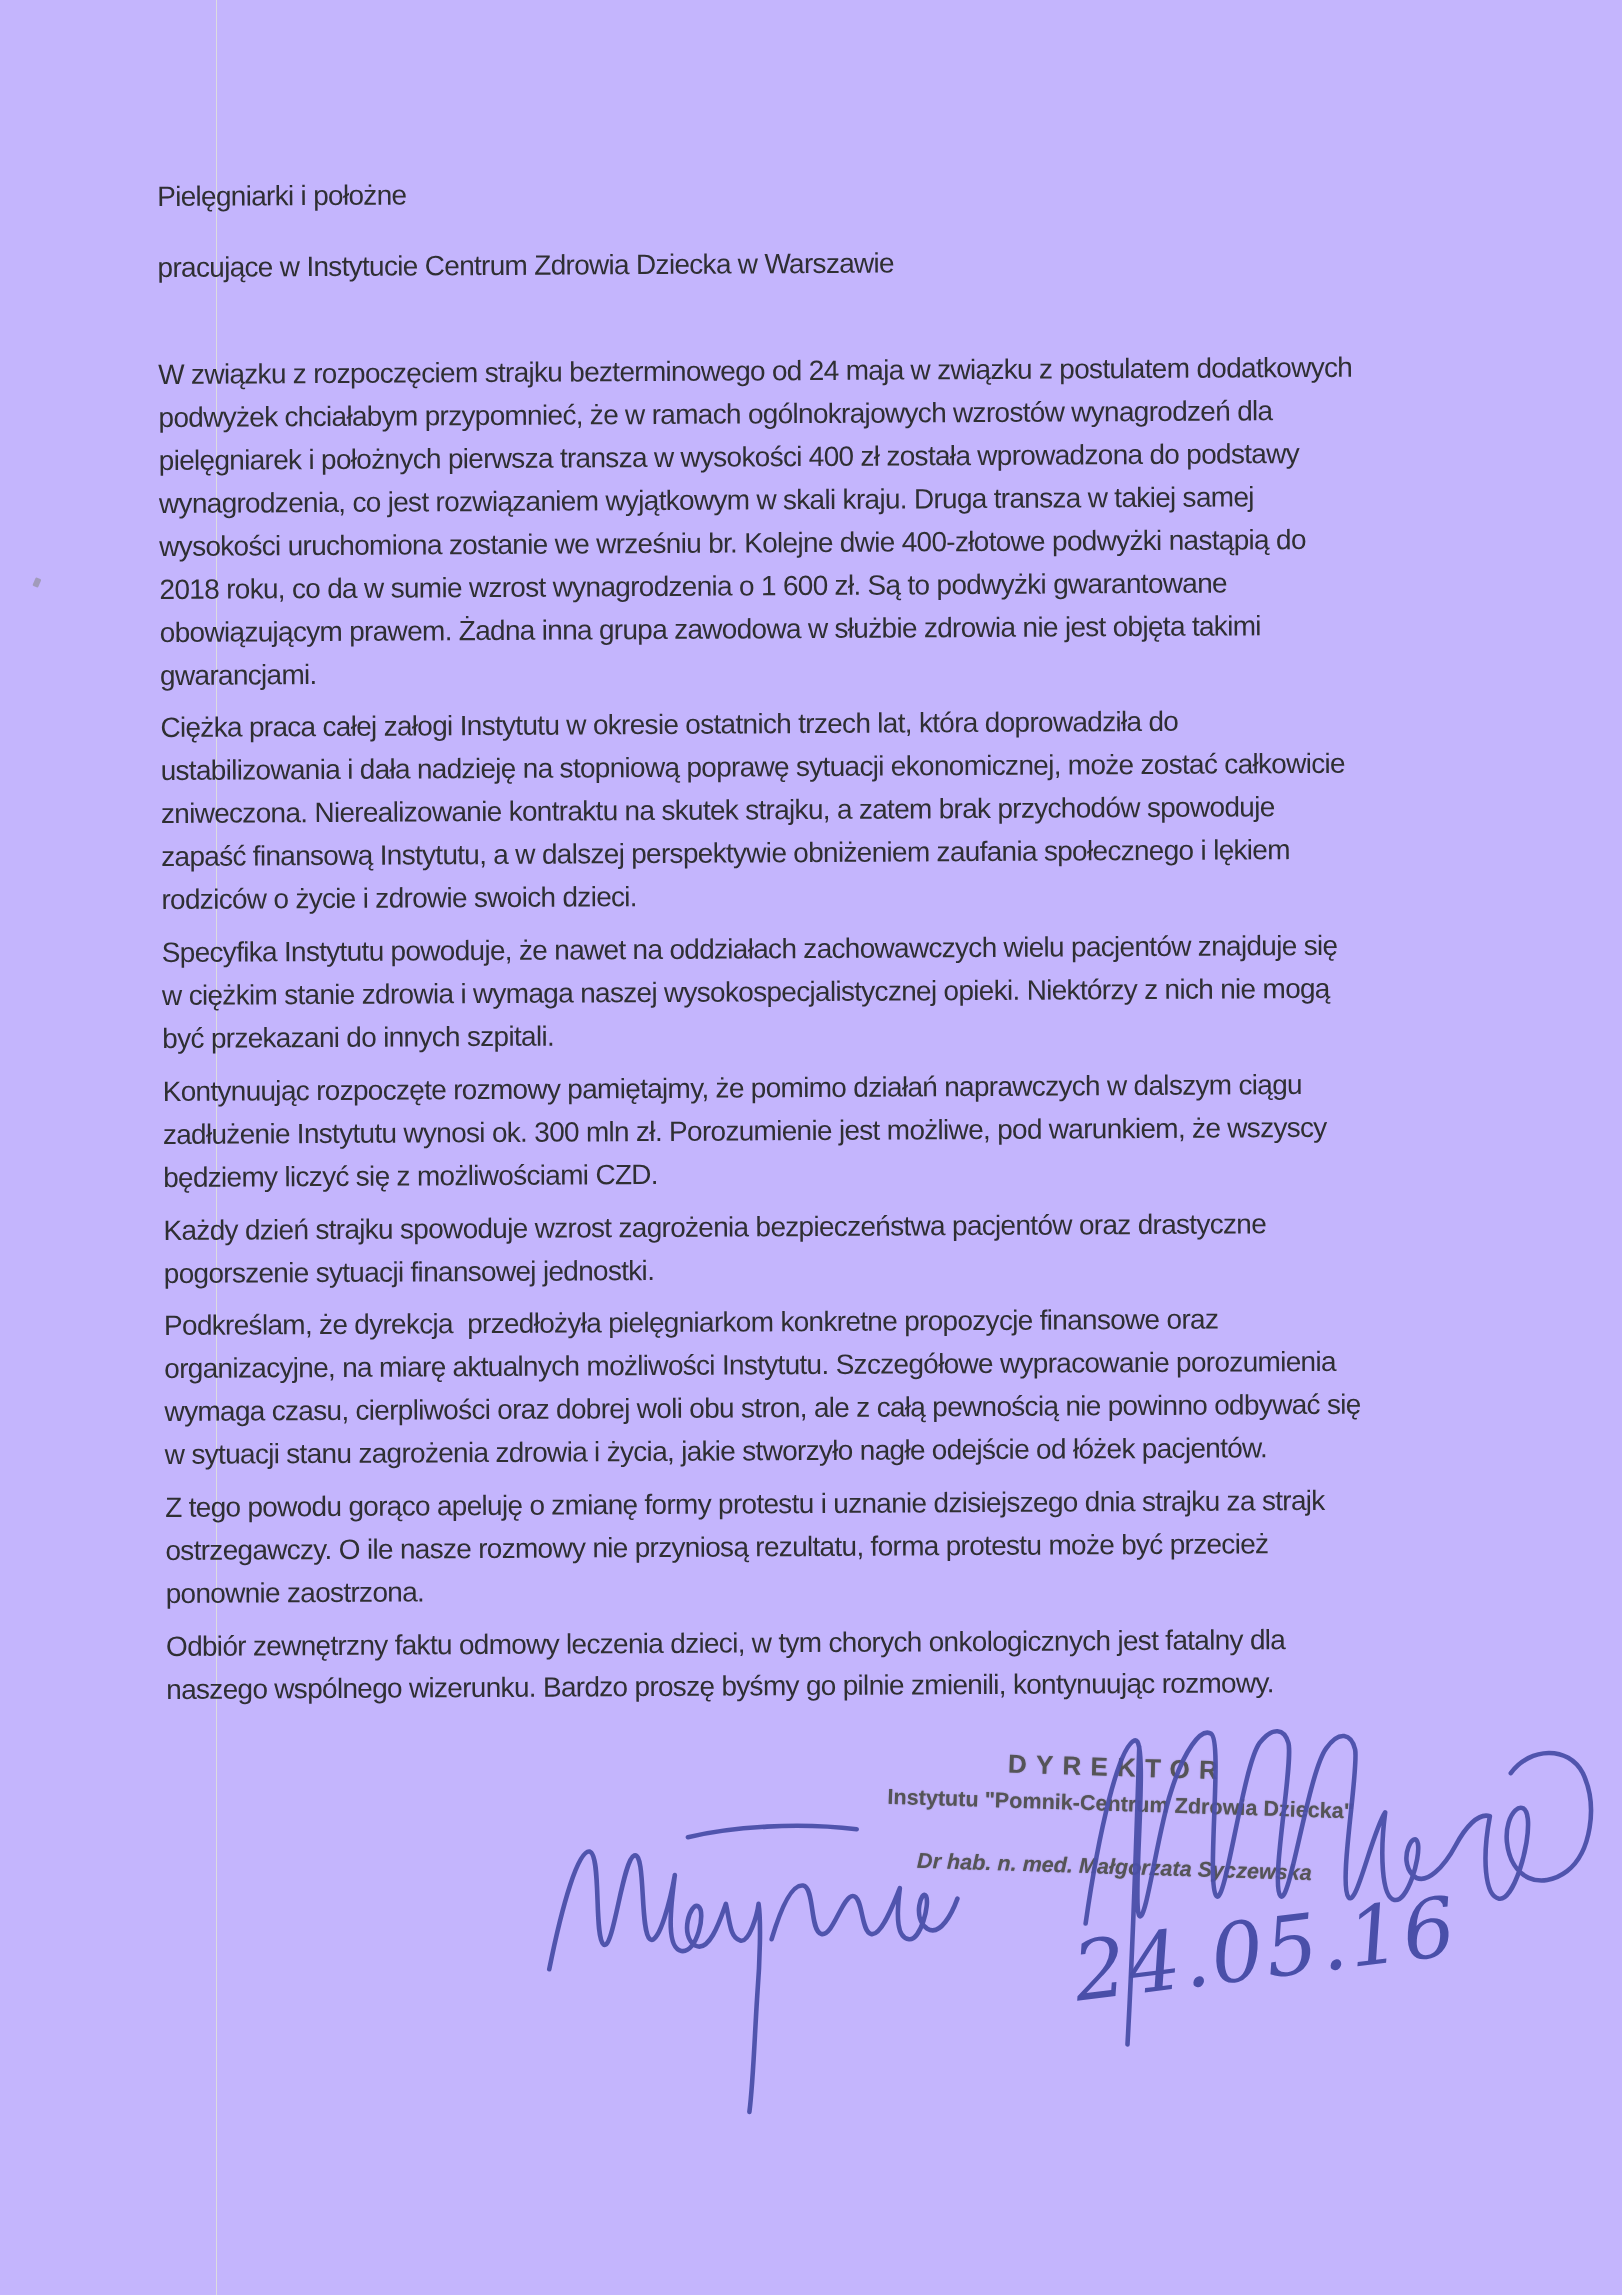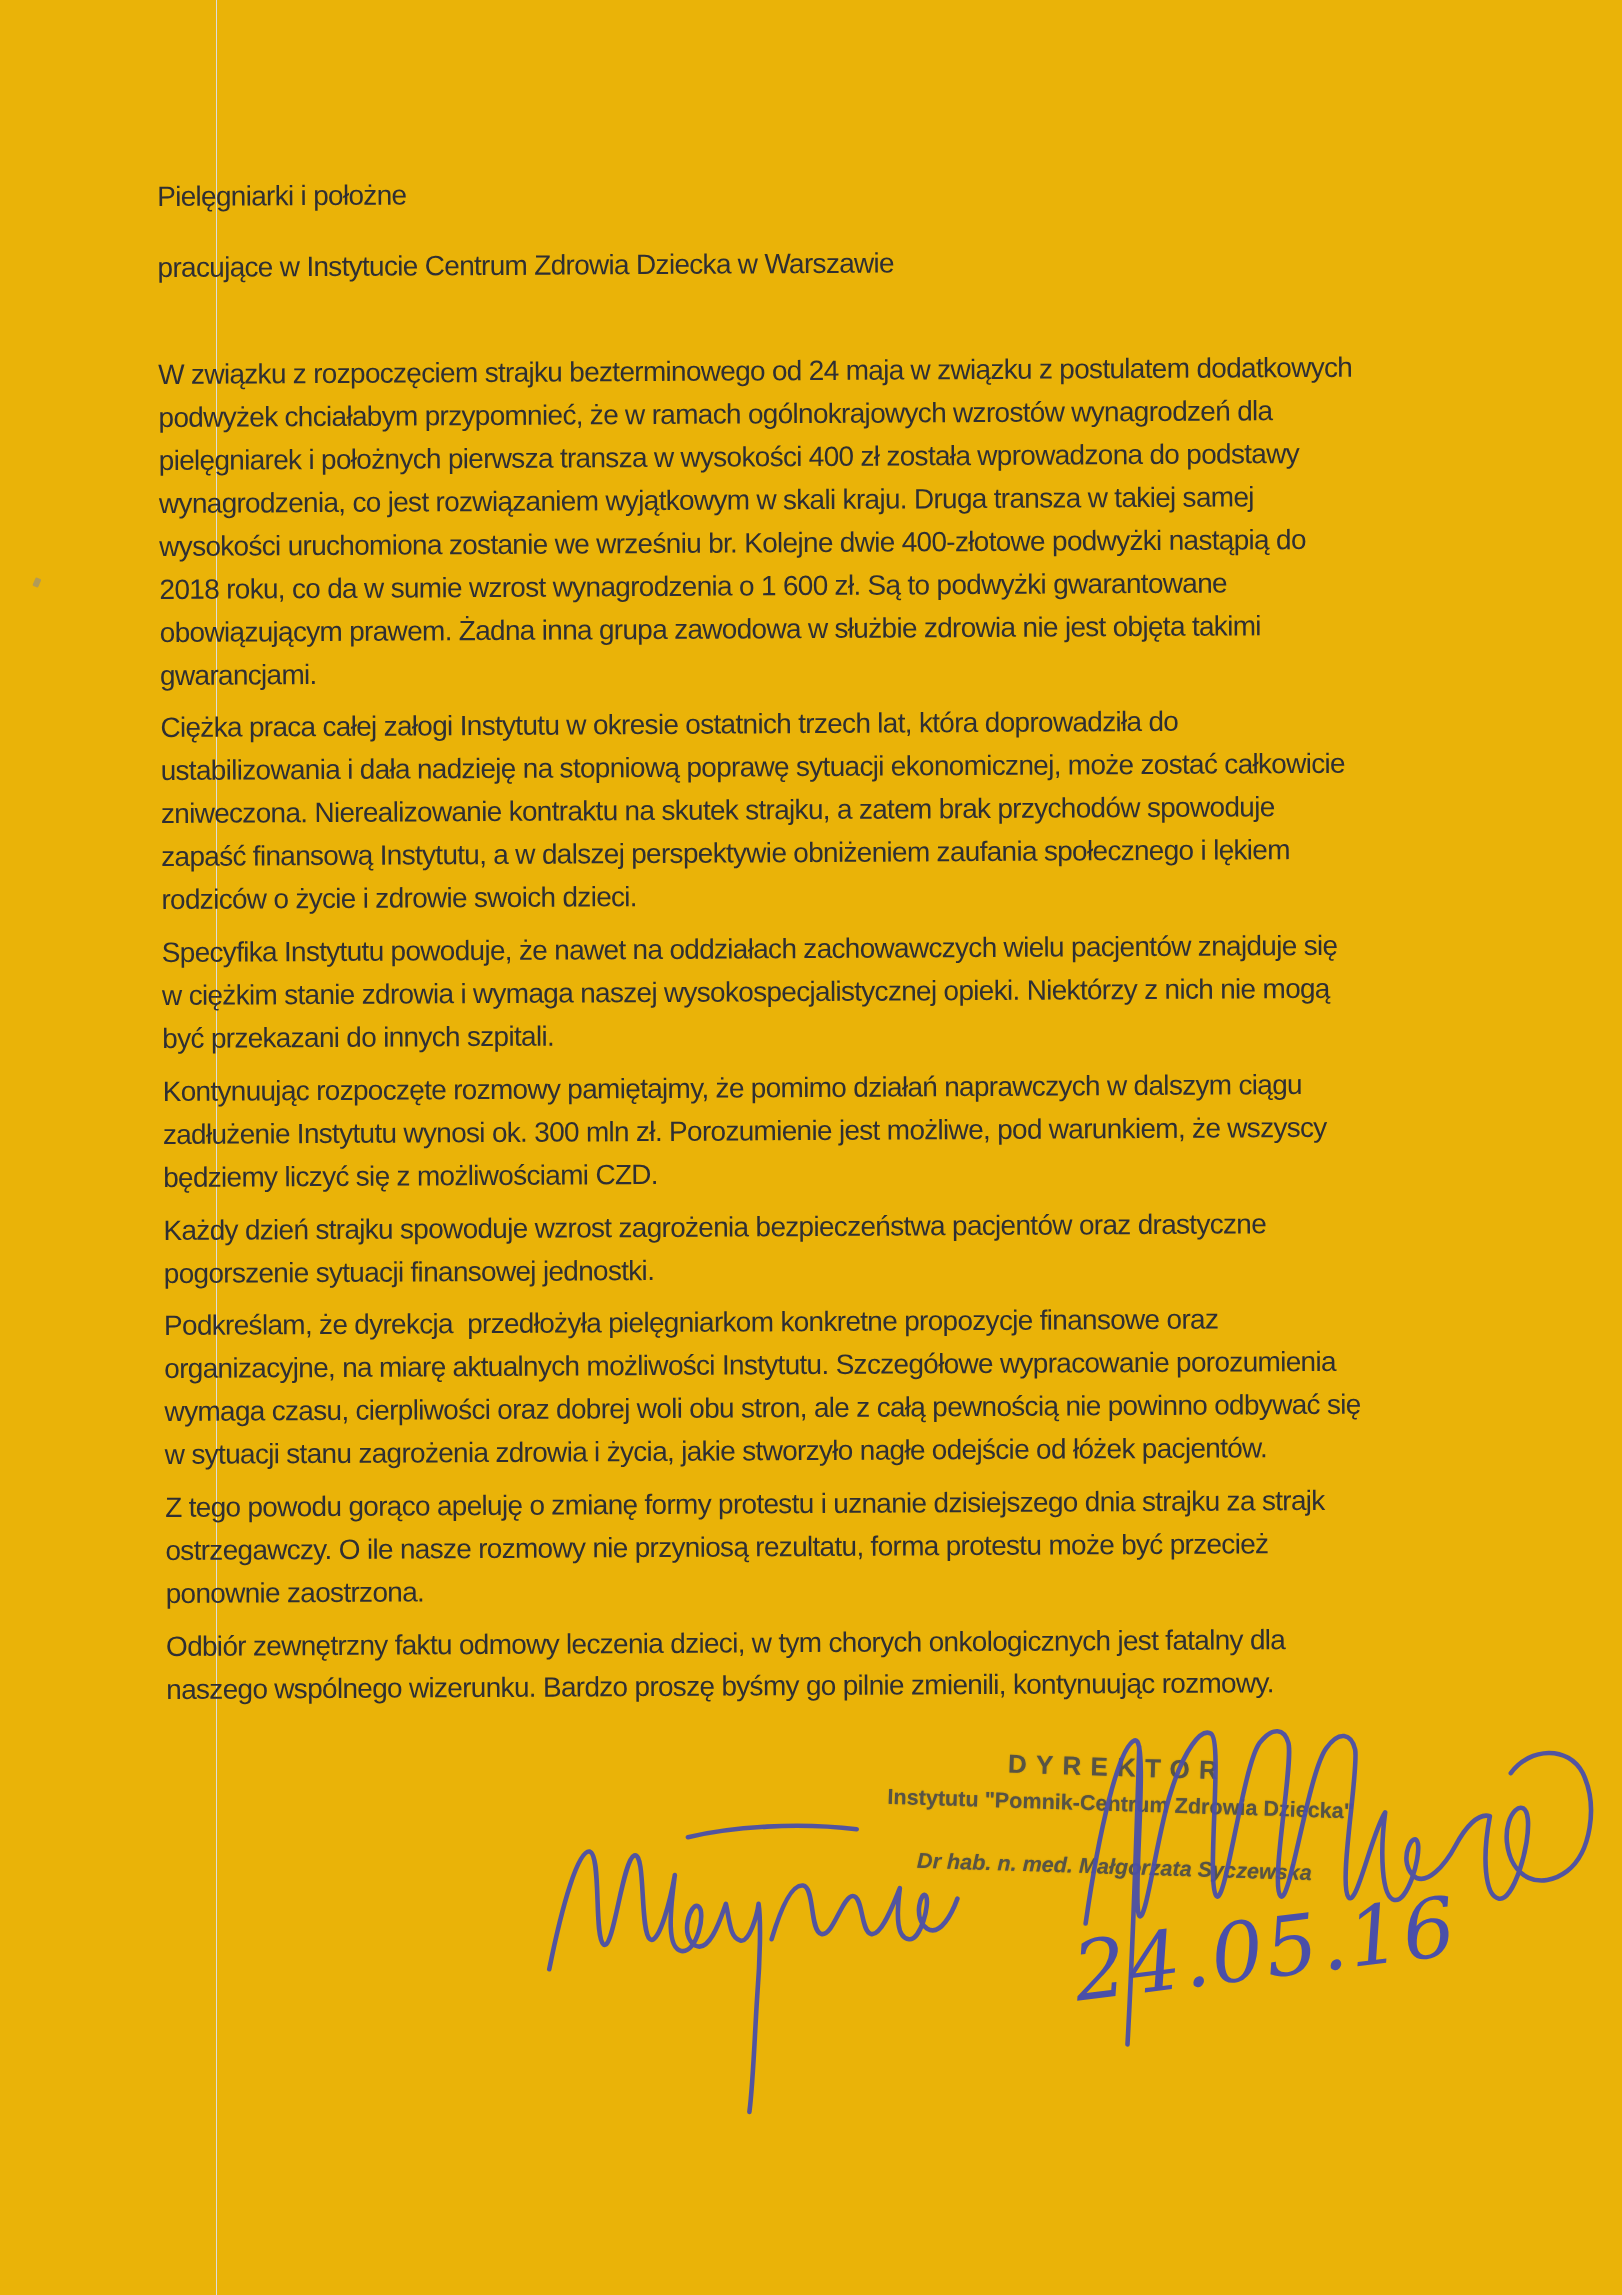--- a/index.html
+++ b/index.html
@@ -3,21 +3,21 @@
 <meta charset="utf-8">
 <style>
   html,body{margin:0;padding:0;}
   body{
     width:1622px;height:2295px;
     background:#fdfdfc;
     overflow:hidden;
     font-family:"Liberation Sans", sans-serif;
     position:relative;
   }
-  .page{position:absolute;inset:0;background:#eab308;}
+  .page{position:absolute;inset:0;background:#c4b5fd;}
   
   .fold-line{
     position:absolute;left:216px;top:0;width:1.3px;height:2295px;
     background:#dcdcdf;
   }
   .speck{
     position:absolute;left:34px;top:578px;width:5.9px;height:8.5px;
     background:#8a8a8e;border-radius:1.3px;transform:rotate(24deg);opacity:.6;
   }
   

